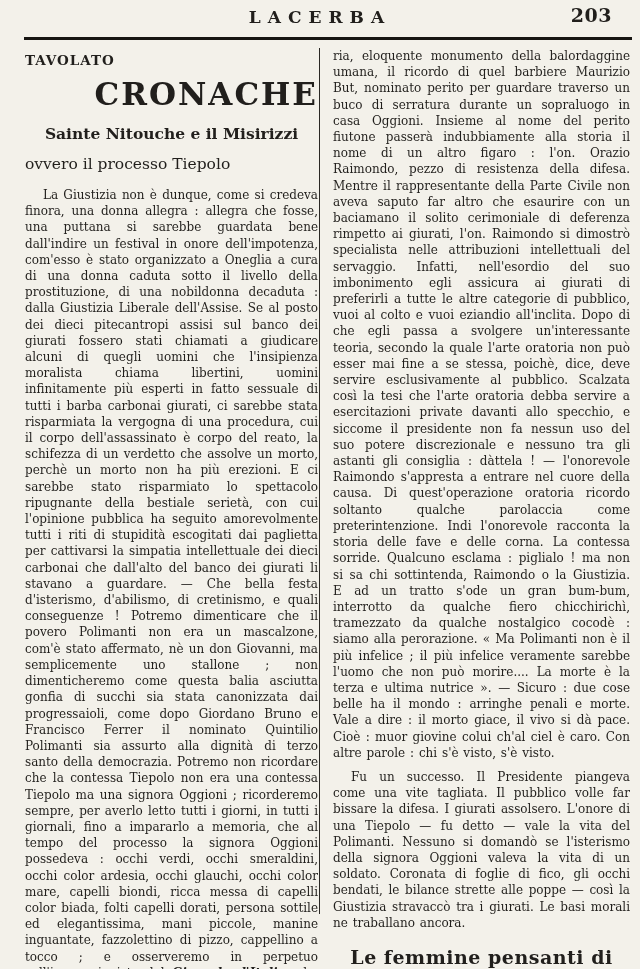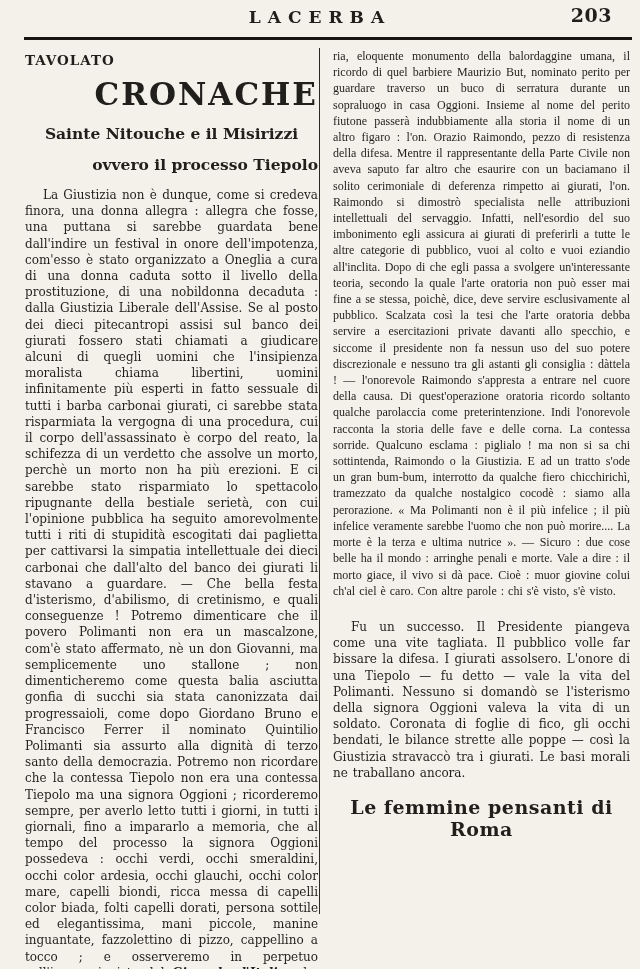--- a/index.html
+++ b/index.html
@@ -51,33 +51,33 @@
   .cronache{
     text-align:right;
     font-size:31px;font-weight:bold;letter-spacing:2px;
     margin:8px 0 12px 0;
   }
   .art-title{
     text-align:center;font-weight:bold;
     font-size:15.5px;line-height:19px;margin:12px;
   }
   .art-subtitle{
-    text-align:right;font-weight:bold;
+    text-align:left;font-weight:normal;
     font-size:15.5px;line-height:19px;margin:10px 0 13px 0;
   }
   
   .body-text p{
     margin:0;
     font-size:12px;line-height:16.2px;
     text-align:justify;
     text-indent:18px;
     word-spacing:1px;
   }
-  .body-text p.no-indent{text-indent:0;font-family:Liberation Serif, serif;}
-  .body-text p + p{margin-top:20px;}
+  .body-text p.no-indent{text-indent:0;}
+  .body-text p + p{margin-top:8px;}
   .body-text i{font-style:italic;font-weight:bold;}
   
   .section-title-2{
     text-align:center;font-weight:bold;
     font-size:19px;letter-spacing:0.5px;
     margin:15px 0 11px 0;
   }
 </style>
 </head>
 <body>

